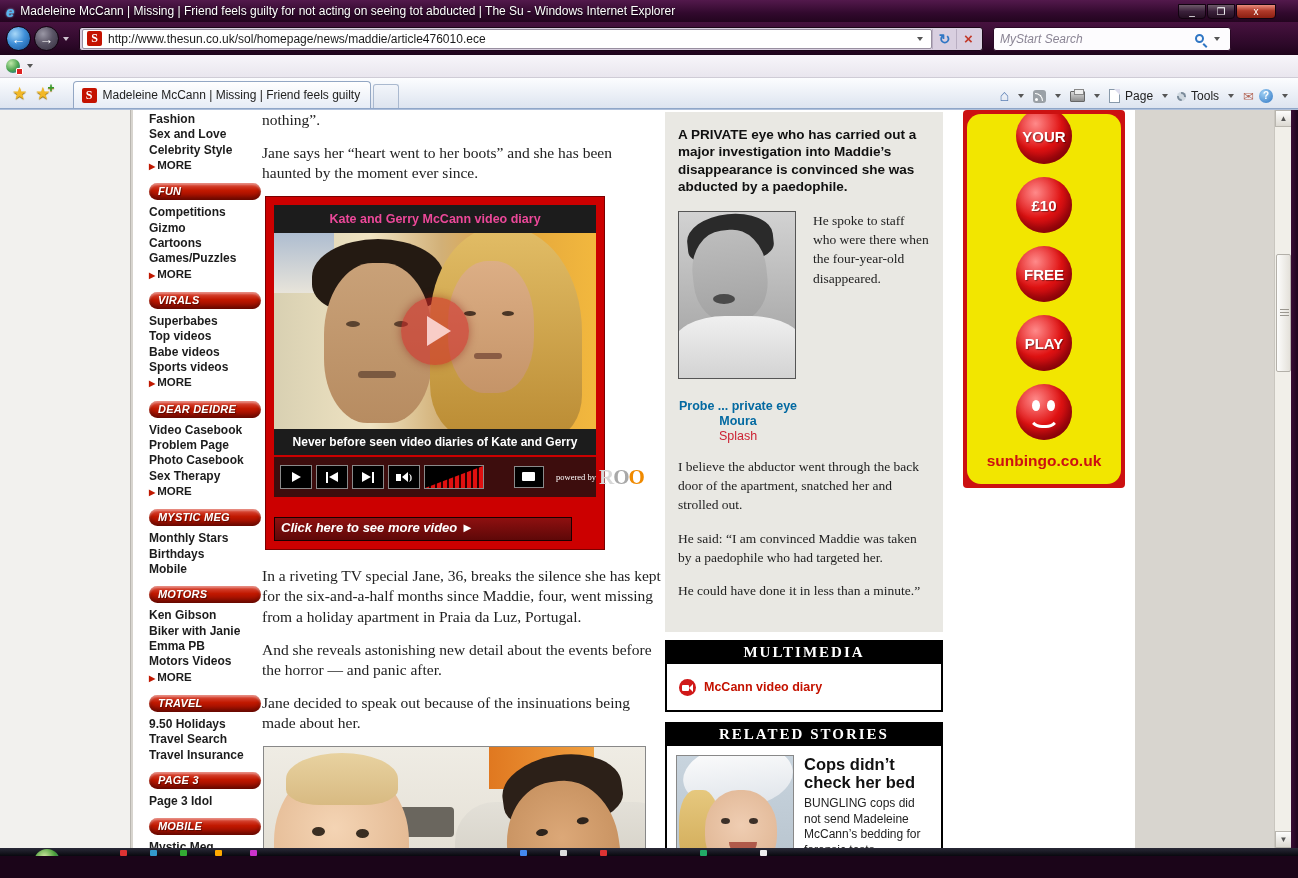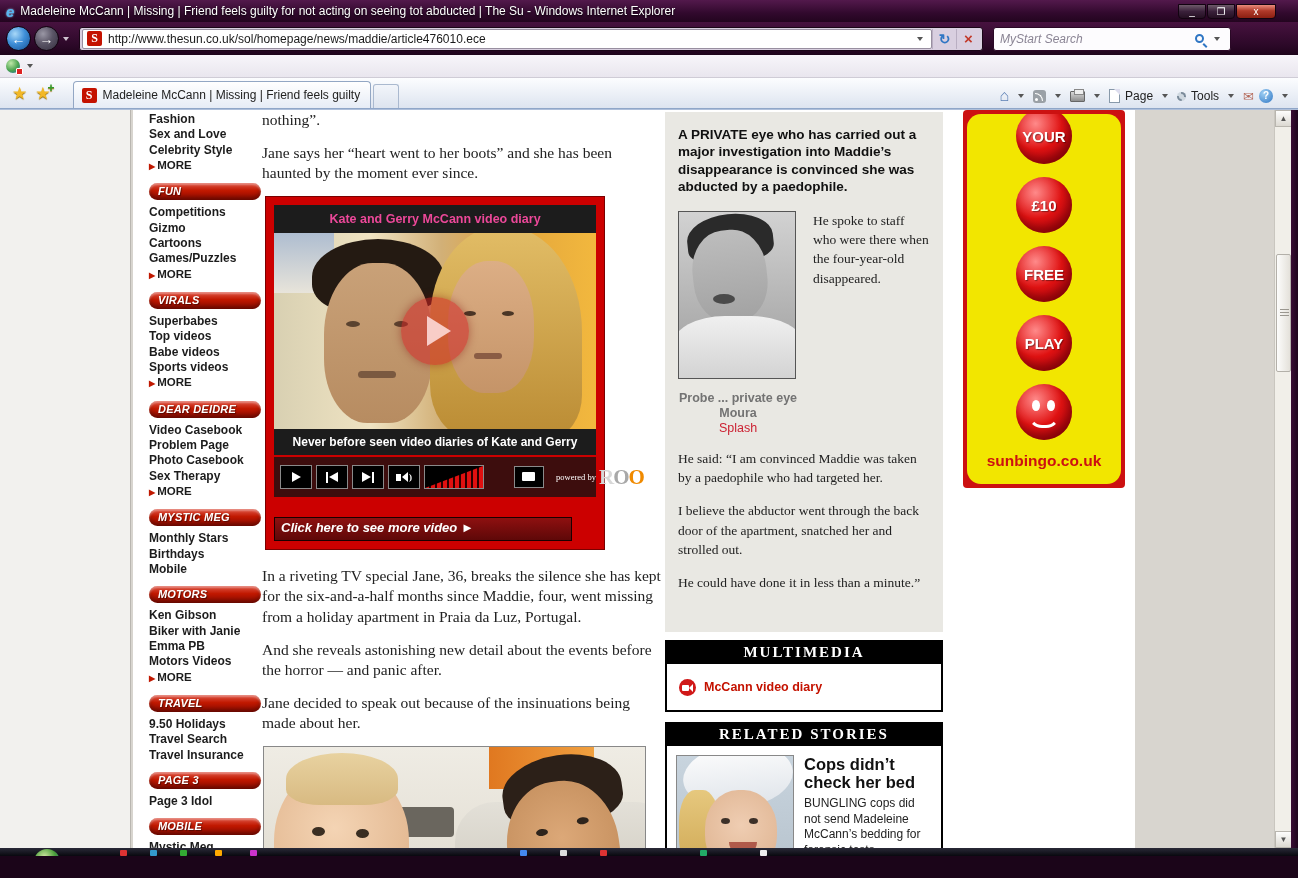--- a/index.html
+++ b/index.html
@@ -133,21 +133,21 @@
   .rightcol { position:absolute; left:532px; top:0; width:278px; }
   .graypanel { position:absolute; left:0; top:2px; width:278px; height:520px; background:#e9e8e3; padding:14px 13px; }
   .rc-intro { font-size:13.5px; font-weight:bold; color:#101010; line-height:1.28; }
   .rc-photorow { display:flex; margin-top:16px; }
   .rc-photobox { width:120px; flex:none; }
   .moura { position:relative; width:118px; height:168px; border:1px solid #555; background:linear-gradient(#d2d2d2,#9c9c9c); overflow:hidden; }
   .moura .hair { position:absolute; left:8px; top:2px; width:86px; height:48px; background:#2a2a2a; border-radius:50% 50% 30% 30%; transform:rotate(-6deg); }
   .moura .face { position:absolute; left:14px; top:18px; width:74px; height:92px; background:linear-gradient(#bdbdbd,#a2a2a2); border-radius:44%; transform:rotate(-6deg); }
   .moura .mouth { position:absolute; left:34px; top:82px; width:22px; height:10px; background:#4a4a4a; border-radius:50%; }
   .moura .shirt { position:absolute; left:-6px; bottom:-8px; width:130px; height:70px; background:linear-gradient(#f0f0f0,#cfcfcf); border-radius:40% 40% 0 0; }
-  .rc-caption { font-size:12.5px; font-weight:bold; color:#737373; text-align:center; margin-top:12px; line-height:1.2; }
+  .rc-caption { font-size:12.5px; font-weight:bold; color:#0369a1; text-align:center; margin-top:20px; line-height:1.2; }
   .rc-credit { font-size:12.5px; color:#cc2233; text-align:center; }
   .rc-sidetext { margin-left:15px; width:130px; font-family:"Liberation Serif",serif; font-size:13.5px; color:#222; line-height:1.42; }
   .rc-sidetext p { margin-bottom:14px; }
   .rc-par { font-family:"Liberation Serif",serif; font-size:13.5px; color:#222; line-height:1.42; margin-top:14px; }
 
   .mmbox { position:absolute; left:0; top:530px; width:278px; }
   .blackhdr { background:#000; color:#fff; font-family:"Liberation Serif",serif; font-weight:bold; font-size:15px; letter-spacing:2px; text-align:center; height:24px; line-height:24px; }
   .mmbody { border:2px solid #000; border-top:none; background:#fff; height:48px; display:flex; align-items:center; padding:0 12px; }
   .camicon { width:17px; height:17px; background:#d01818; border-radius:50%; position:relative; flex:none; }
   .camicon::before { content:""; position:absolute; left:3px; top:6px; width:7px; height:6px; background:#fff; border-radius:1px; }
@@ -386,22 +386,22 @@
                 <span class="mouth"></span>
                 <span class="shirt"></span>
               </div>
               <div class="rc-caption">Probe ... private eye Moura</div>
               <div class="rc-credit">Splash</div>
             </div>
             <div class="rc-sidetext">
               <p>He spoke to staff who were there when the four-year-old disappeared.</p>
             </div>
           </div>
+          <div class="rc-par">I believe the abductor went through the back door of the apartment, snatched her and strolled out.</div>
           <div class="rc-par">He said: “I am convinced Maddie was taken by a paedophile who had targeted her.</div>
-          <div class="rc-par">I believe the abductor went through the back door of the apartment, snatched her and strolled out.</div>
           <div class="rc-par">He could have done it in less than a minute.”</div>
         </div>
 
         <div class="mmbox">
           <div class="blackhdr">MULTIMEDIA</div>
           <div class="mmbody">
             <span class="camicon"></span>
             <span class="mmlink">McCann video diary</span>
           </div>
         </div>

